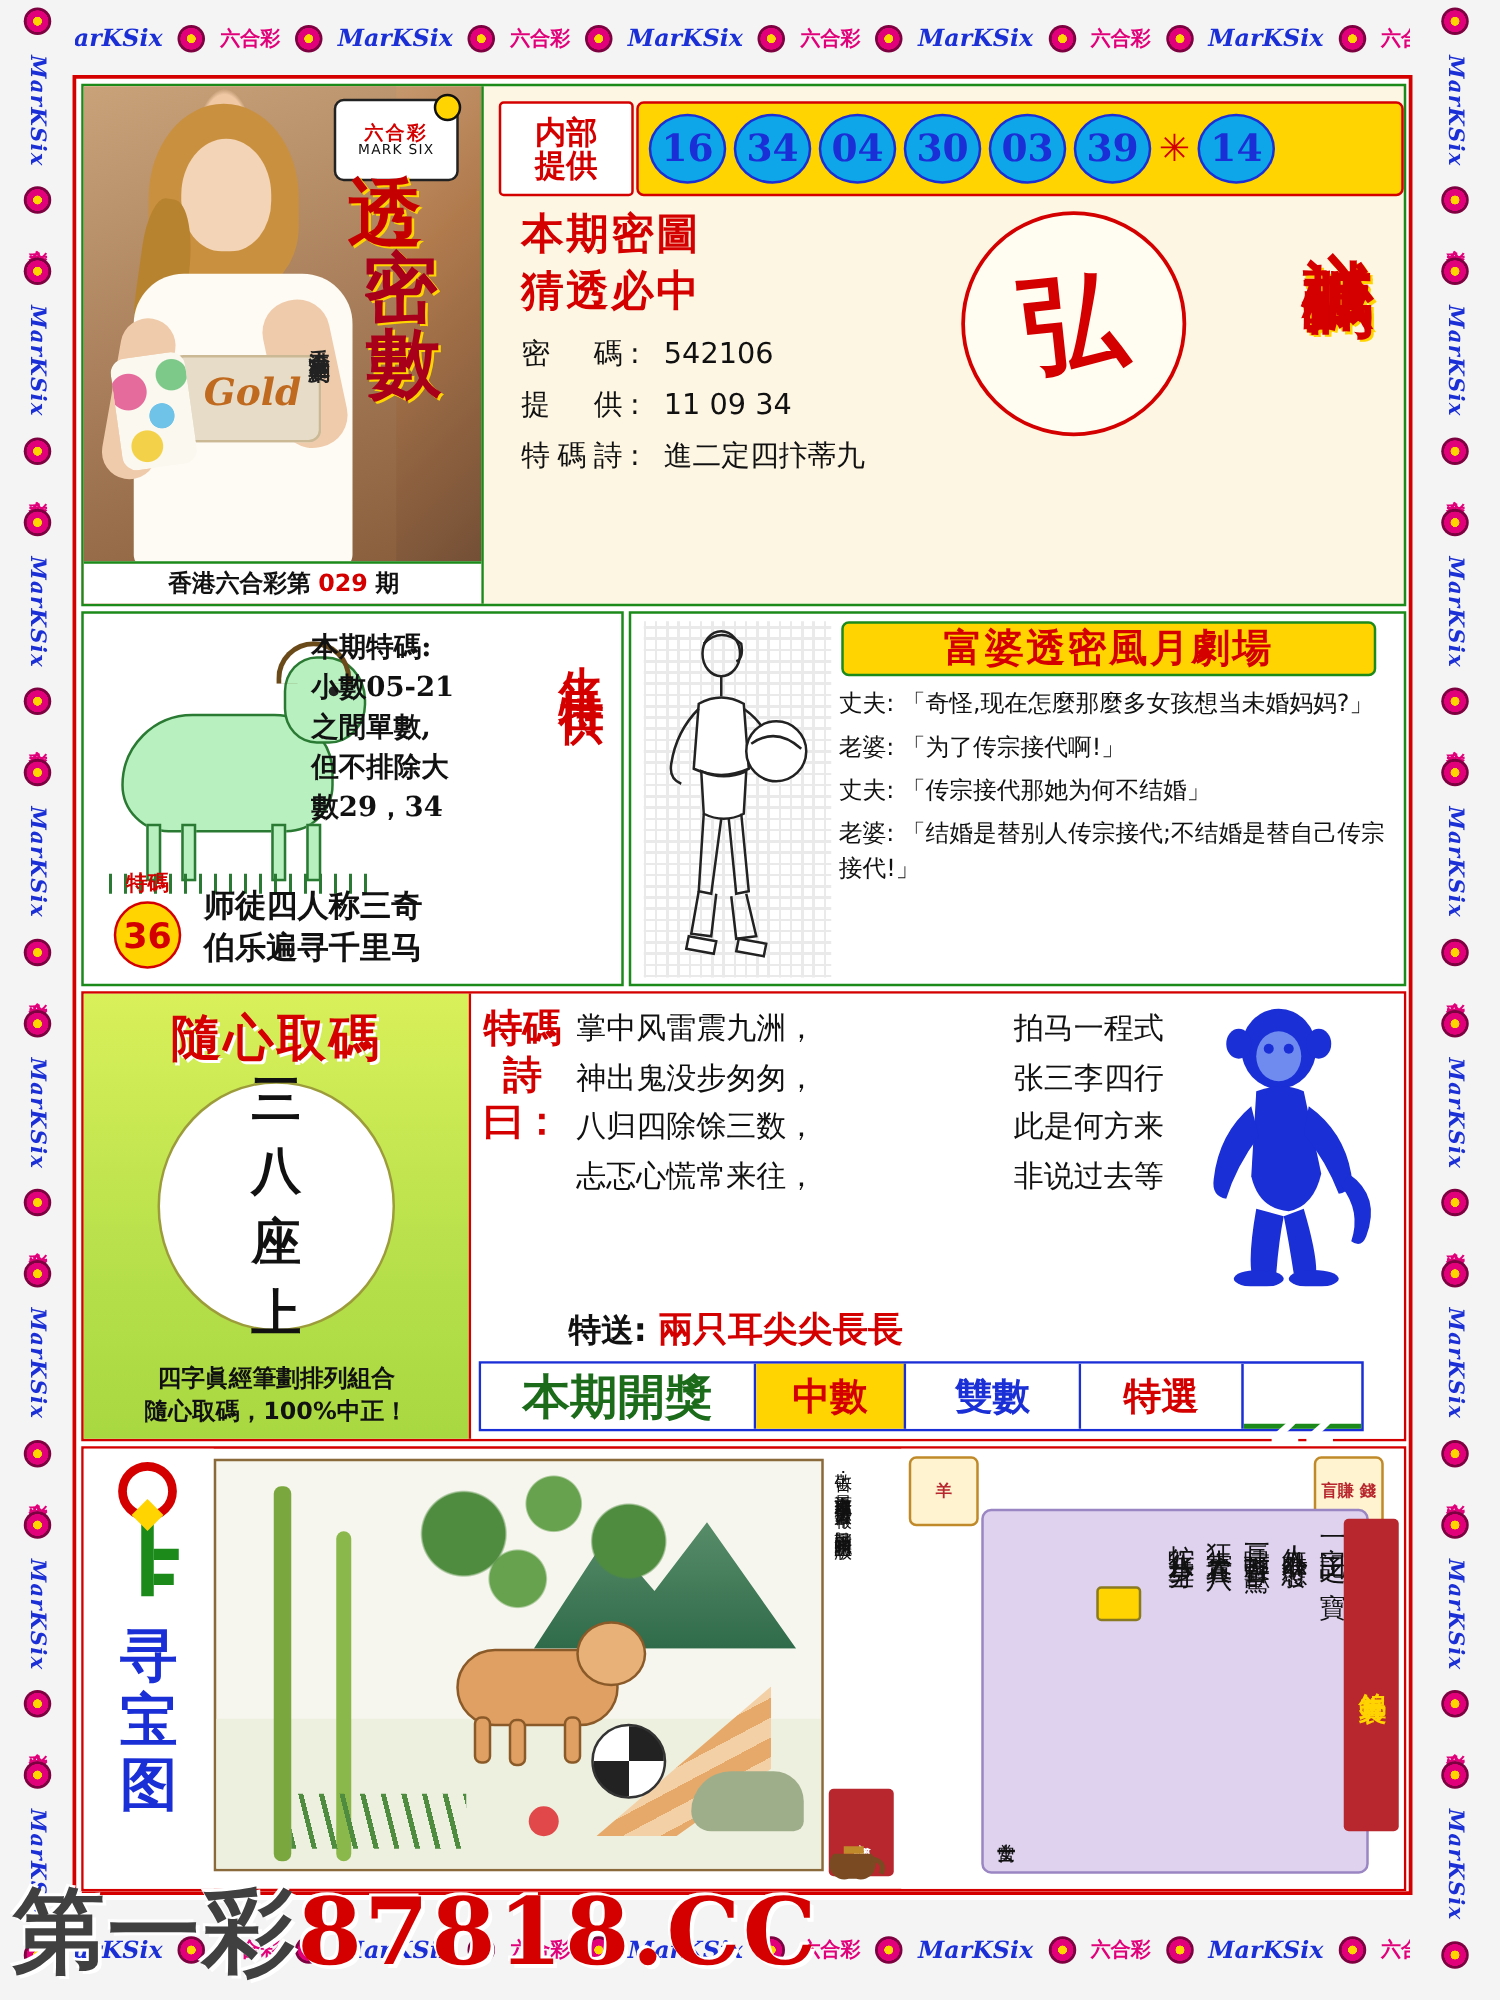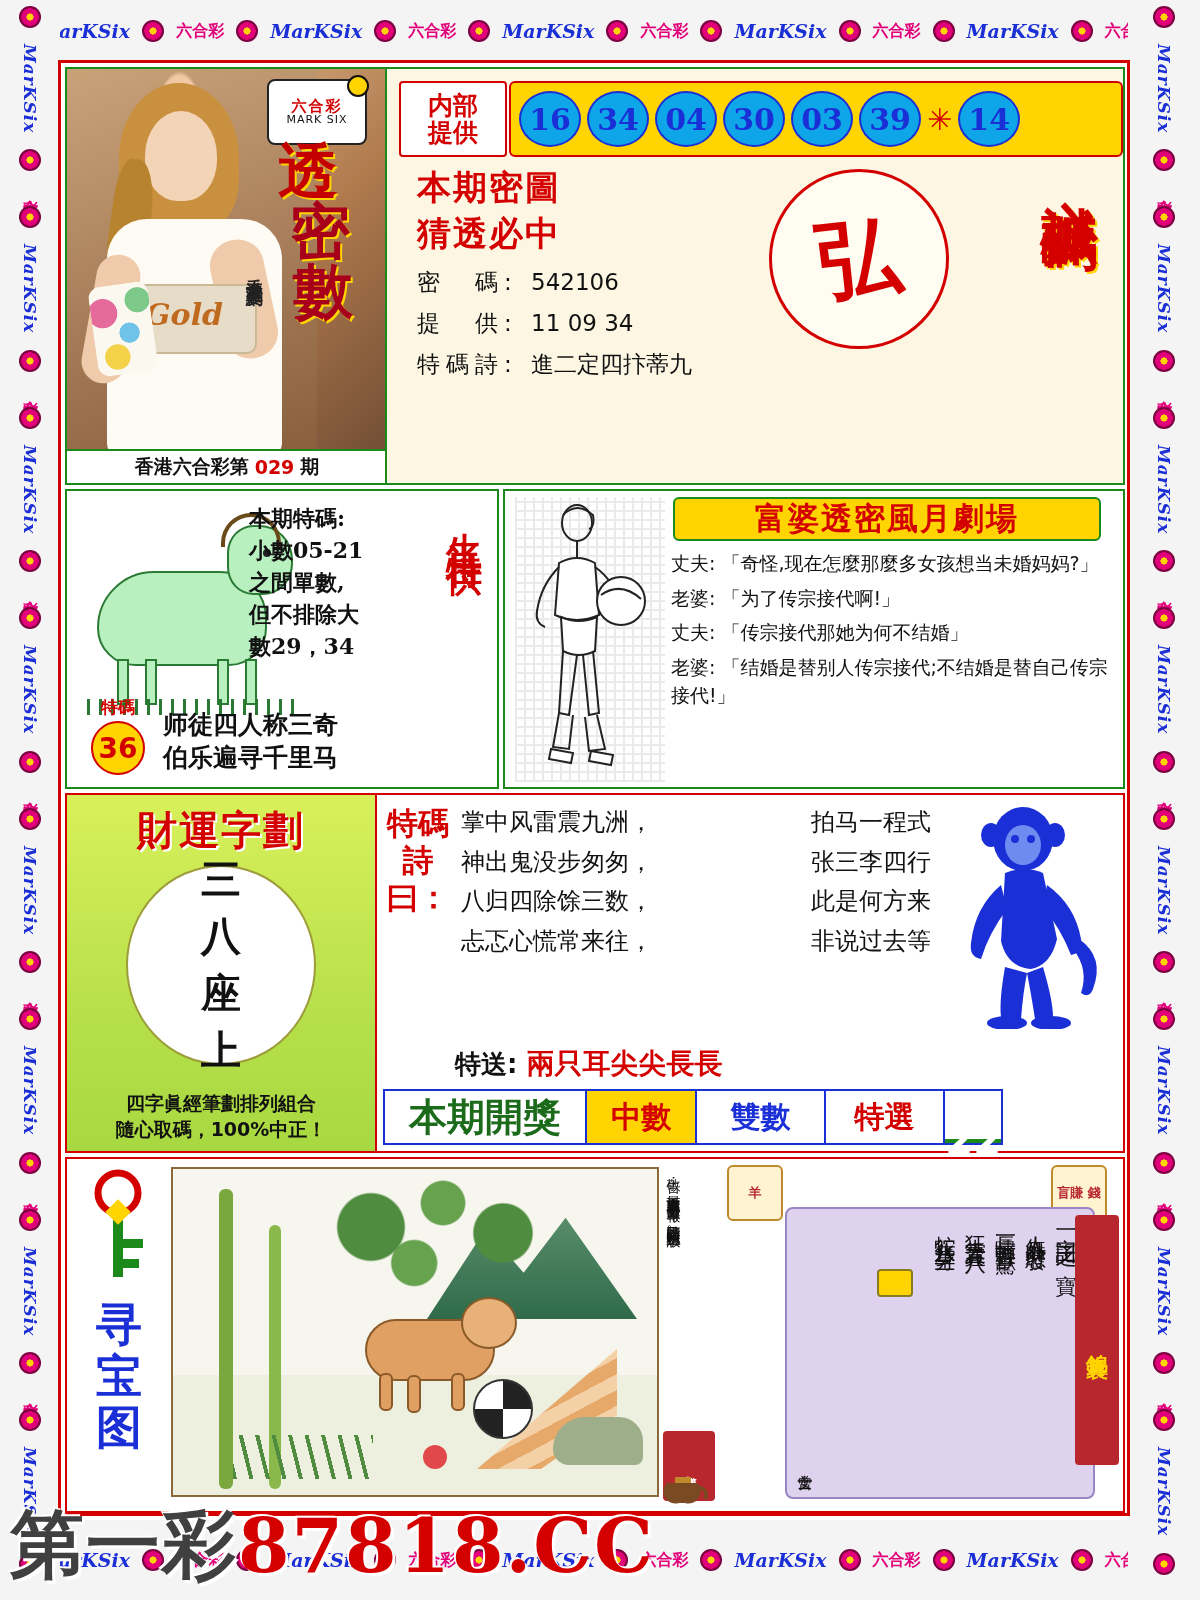--- a/index.html
+++ b/index.html
@@ -78,21 +78,21 @@
       radial-gradient(ellipse at 45% 16%, #f0c8a4 0 12%, transparent 13%),
       linear-gradient(160deg,#c9a27a,#8a5f3d);
   }
   
   .g-hair { position:absolute; left:52px; top:14px; width:120px; height:150px; background:#c9913f; border-radius:58% 58% 40% 40%; }
   .g-face { position:absolute; left:78px; top:42px; width:72px; height:90px; background:#f4d4b6; border-radius:50% 50% 45% 45%; }
   .g-hair2 { position:absolute; left:44px; top:90px; width:40px; height:120px; background:#b8832f; border-radius:40% 60% 60% 40%; transform:rotate(8deg); }
   .g-body { position:absolute; left:40px; top:150px; width:175px; height:235px; background:#fdfbf4; border-radius:40px 40px 10px 10px; }
   .g-print { position:absolute; left:70px; top:215px; width:120px; height:70px; background:#e7dcc8; border-radius:10px;
              box-shadow: inset 0 0 0 2px #cbb894; }
-  .g-logo { position:absolute; left:78px; top:228px; font-family:"DejaVu Serif", serif; font-style:italic; font-weight:bold; font-size:30px; color:#c06a20; }
+  .g-logo { position:absolute; left:96px; top:228px; font-family:"DejaVu Serif", serif; font-style:italic; font-weight:bold; font-size:30px; color:#c06a20; }
   .g-arm { position:absolute; left:150px; top:170px; width:54px; height:120px; background:#f0cbab; border-radius:26px; transform:rotate(-12deg);}
   .g-arm2 { position:absolute; left:22px; top:185px; width:44px; height:130px; background:#f0cbab; border-radius:22px; transform:rotate(10deg);}
   .g-floral { position:absolute; left:26px; top:215px; width:60px; height:90px;
     background:
       radial-gradient(circle at 20% 30%, #e46b9c 0 18%, transparent 19%),
       radial-gradient(circle at 60% 55%, #6fc2e8 0 16%, transparent 17%),
       radial-gradient(circle at 35% 80%, #f3d24a 0 15%, transparent 16%),
       radial-gradient(circle at 80% 20%, #7dc98a 0 14%, transparent 15%),
       #fbf8f0;
     border-radius:12px; transform:rotate(-8deg);}
@@ -295,21 +295,21 @@
   .tesong {
     position:absolute; left:78px; top:250px; font-size:26px; font-weight:bold; color:#111;
   }
   .tesong .red { color:#d40000; font-size:28px; }
   .tigong2 {
     position:absolute; left:96px; top:294px; font-size:26px; font-weight:bold; color:#111;
   }
   .tigong2 .nums { color:#1b8a1b; letter-spacing:4px; margin-left:8px;}
   .monkey { position:absolute; right:6px; top:4px; width:190px; height:230px; }
   .award-bar {
-    position:absolute; left:6px; bottom:6px; width:620px; height:56px;
+    position:absolute; left:6px; bottom:6px; width:708px; height:56px;
     border:2px solid #1b2fd6; display:flex; background:#ffffff;
   }
   .award-bar .cell { display:flex; align-items:center; justify-content:center; font-weight:bold; }
   .ab1 { width:220px; background:#ffffff; color:#1b6b1b; font-size:38px; border-right:2px solid #1b2fd6;}
   .ab2 { width:120px; background:#ffd400; color:#d40000; font-size:30px; border-right:2px solid #1b2fd6;}
   .ab3 { width:140px; background:#ffffff; color:#1b2fd6; font-size:30px; border-right:2px solid #1b2fd6;}
   .ab4 { width:130px; background:#ffffff; color:#d40000; font-size:30px; border-right:2px solid #1b2fd6;}
   .ab5 { flex:1; background:#1b8a1b; color:#ffffff; font-size:40px;margin-top:48px; }
 
   
@@ -702,21 +702,21 @@
             <span class="sp">老婆:</span>
             <span>「结婚是替别人传宗接代;不结婚是替自己传宗接代!」</span>
           </p>
         </div>
       </div>
     </div>
 
     <div class="sec3">
 
       <div class="caiyun">
-        <div class="caiyun-title">財運字劃</div>
+        <div class="caiyun-title">隨心取碼</div>
         <div class="caiyun-oval">
           <span>三</span>
           <span>八</span>
           <span>座</span>
           <span>上</span>
         </div>
         <div class="caiyun-foot">
           <div>四字眞經筆劃排列組合</div>
           <div>隨心取碼，100%中正！</div>
         </div>

